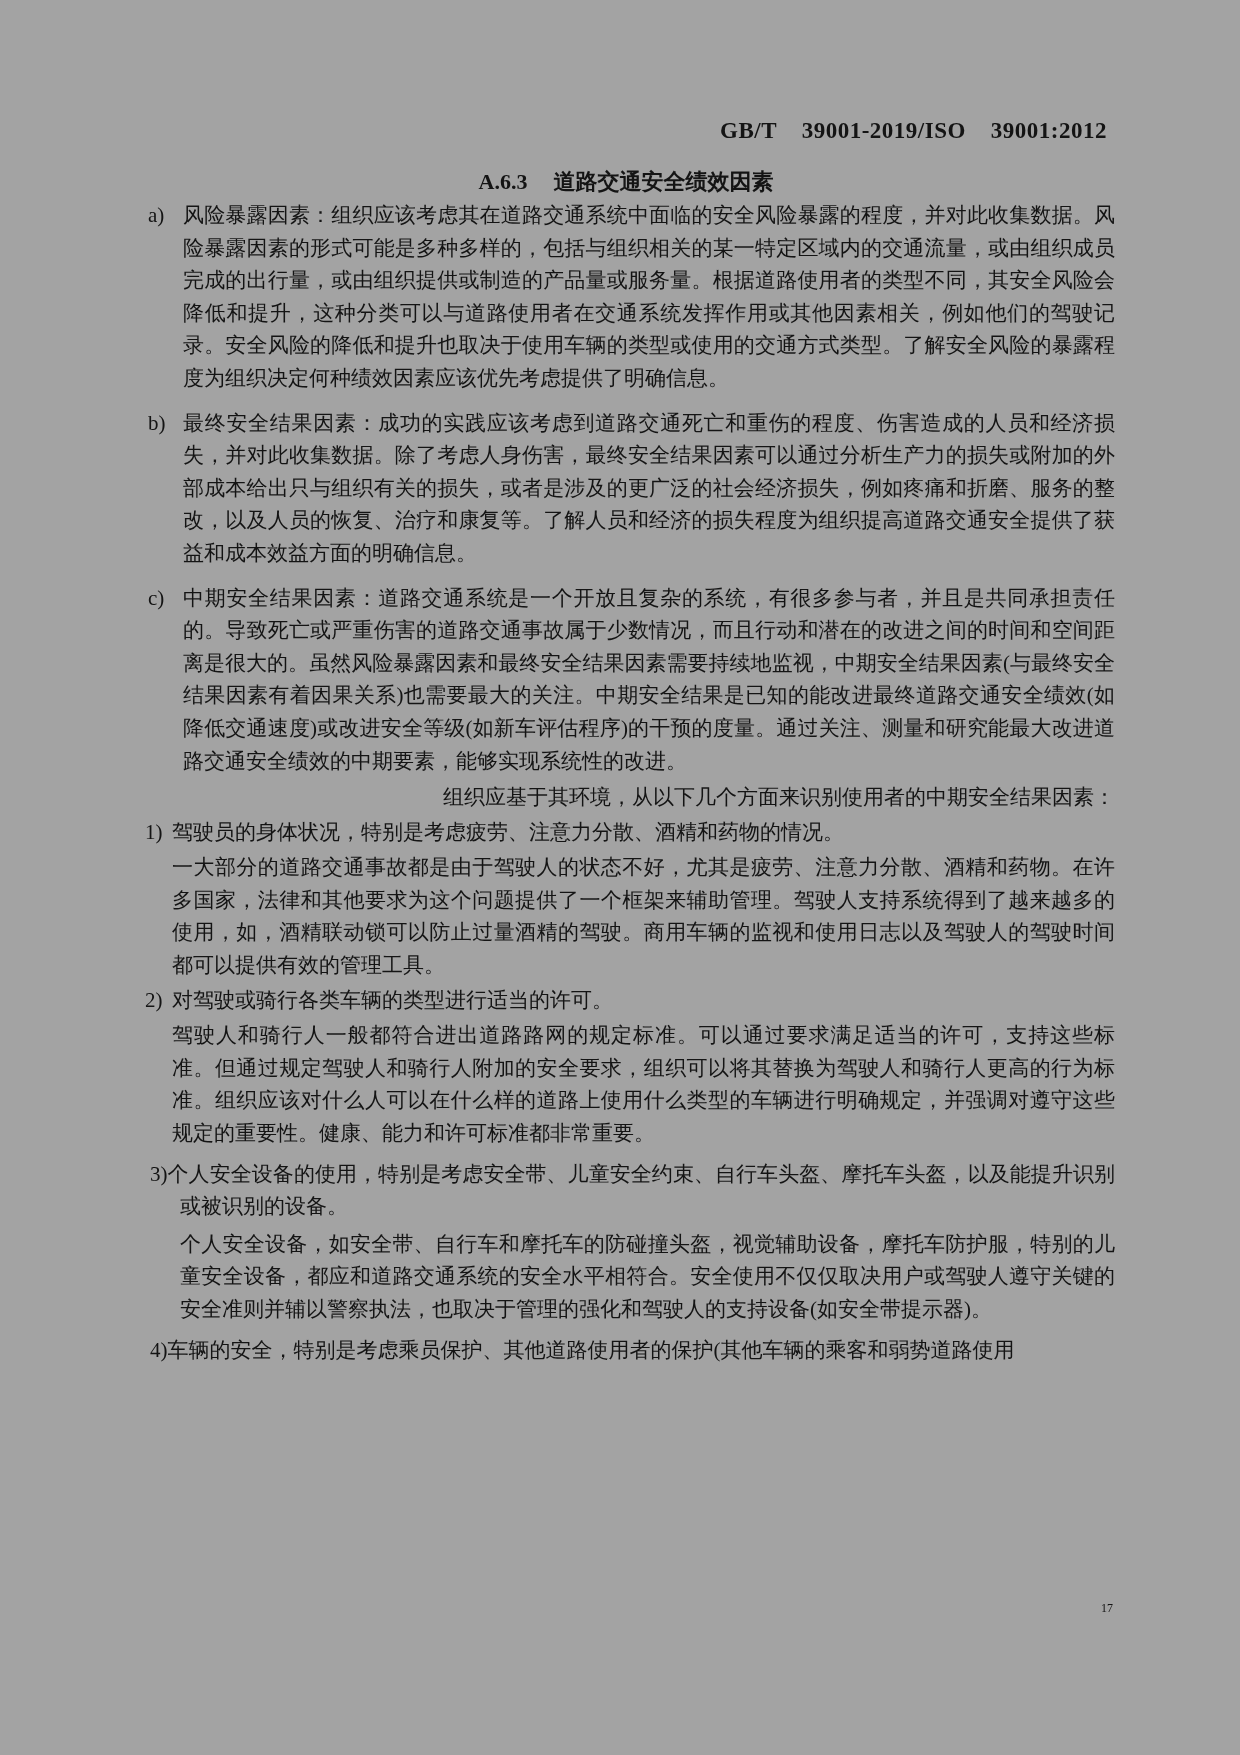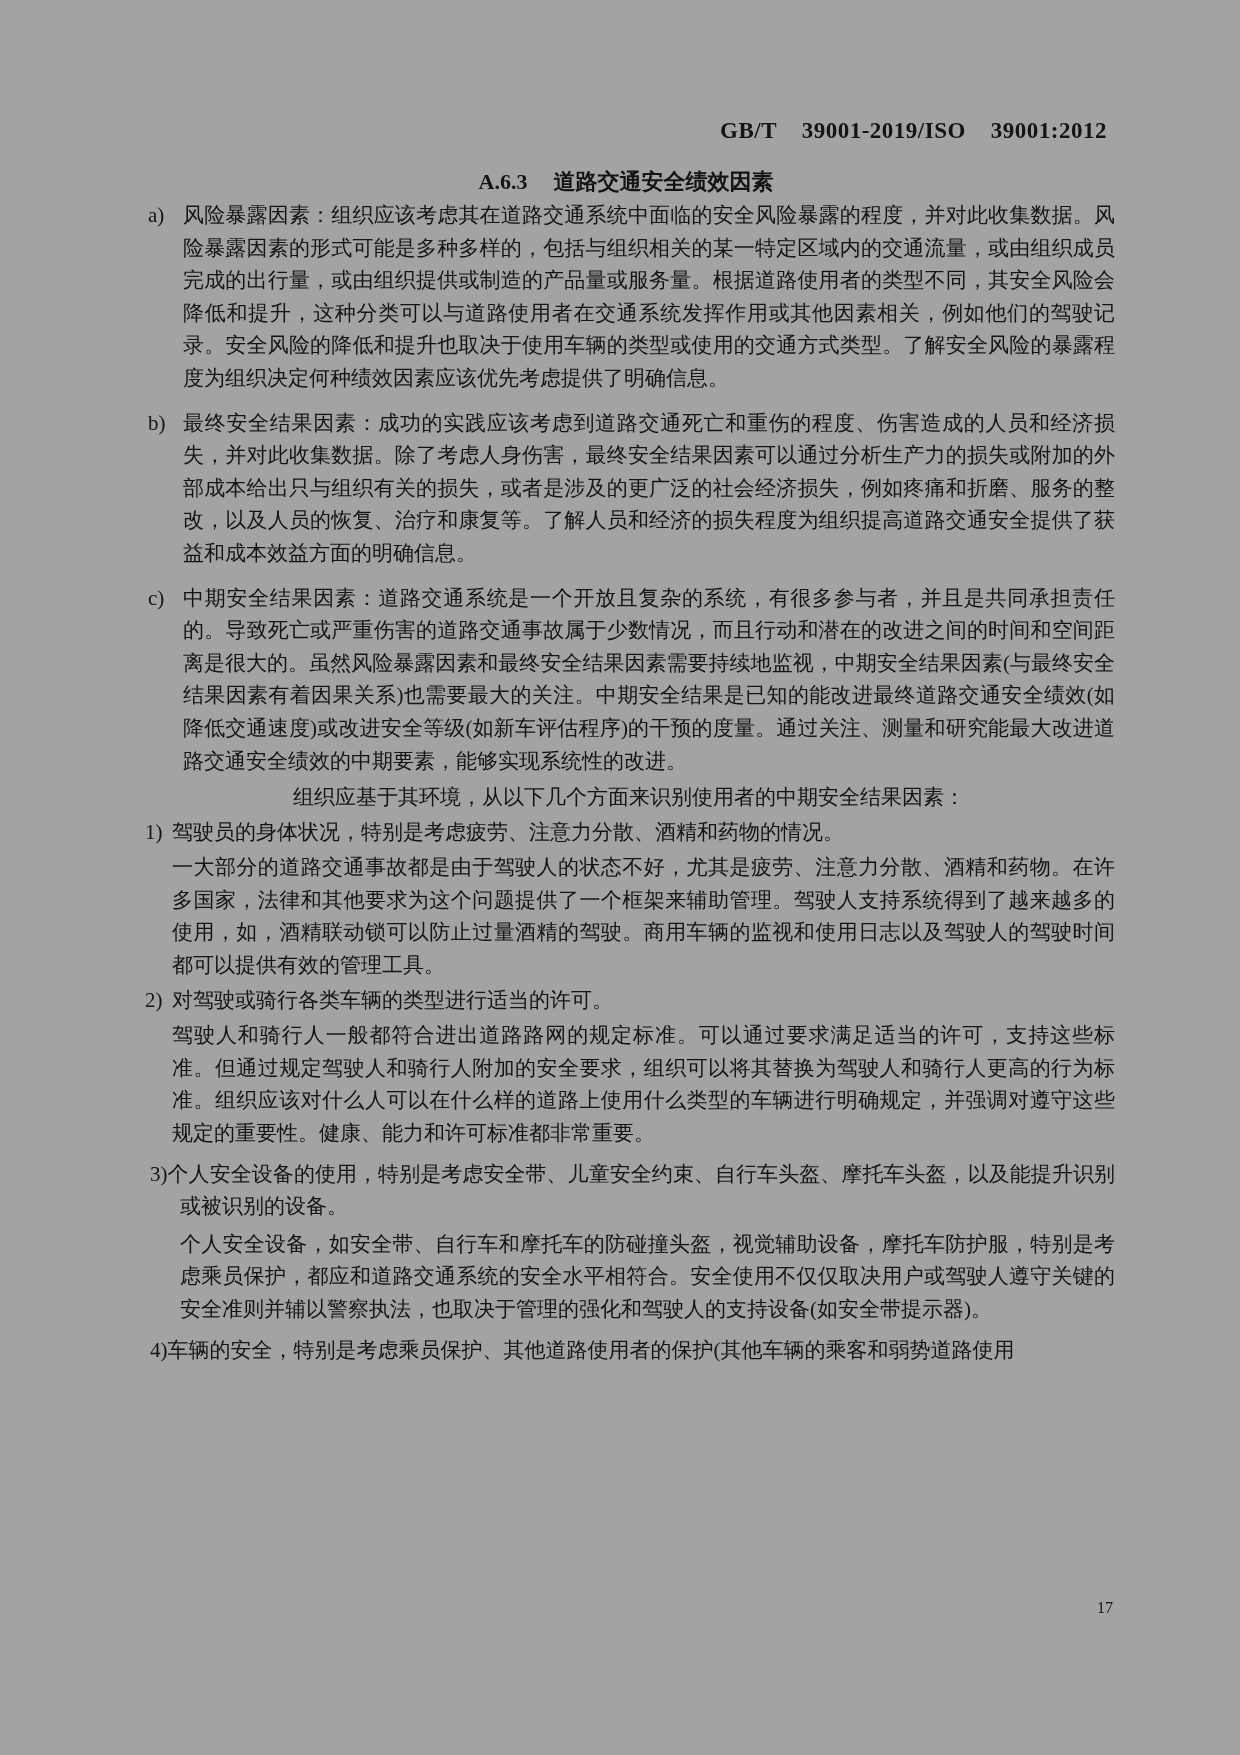--- a/index.html
+++ b/index.html
@@ -39,33 +39,33 @@
   }
 
   p { margin:0; }
 
   .intro { margin-top:26px; text-indent:2em; }
 
   .litem { position:relative; padding-left:60px; margin-top:3px; }
   .litem.gap { margin-top:12px; }
   .litem .llabel { position:absolute; left:25px; top:0; }
 
-  .transition { margin:4px 0 0 20px; text-align:center; }
+  .transition { margin:4px 0 0 20px; text-align:right; }
 
   .nitem { position:relative; margin-top:2px; }
   .nitem .nlabel { position:absolute; left:22px; top:0; }
   .nitem .lead { padding-left:49px; }
   .nitem .detail { margin-top:3px; padding-left:49px; }
 
   .nitem-out .lead2 { margin-top:8px; padding-left:57px; text-indent:-30px; }
   .nitem-out .detail2 { margin-top:5px; padding-left:57px; }
 
   .page-number {
     position:absolute; top:1598px; right:127px;
-    font-size:16px; line-height:20px;
+    font-size:12px; line-height:20px;
   }
 </style>
 </head>
 <body>
 
 <div class="page">
 
   <div class="doc-header">GB/T    39001-2019/ISO    39001:2012</div>
 
   <div class="content">
@@ -99,21 +99,21 @@
     </div>
 
     <div class="nitem">
       <span class="nlabel">2)</span>
       <p class="lead">对驾驶或骑行各类车辆的类型进行适当的许可。</p>
       <p class="detail">驾驶人和骑行人一般都符合进出道路路网的规定标准。可以通过要求满足适当的许可，支持这些标准。但通过规定驾驶人和骑行人附加的安全要求，组织可以将其替换为驾驶人和骑行人更高的行为标准。组织应该对什么人可以在什么样的道路上使用什么类型的车辆进行明确规定，并强调对遵守这些规定的重要性。健康、能力和许可标准都非常重要。</p>
     </div>
 
     <div class="nitem-out">
       <p class="lead2"><span>3)</span><span>个人安全设备的使用，特别是考虑安全带、儿童安全约束、自行车头盔、摩托车头盔，以及能提升识别或被识别的设备。</span></p>
-      <p class="detail2">个人安全设备，如安全带、自行车和摩托车的防碰撞头盔，视觉辅助设备，摩托车防护服，特别是考虑乘员保护，都应和道路交通系统的安全水平相符合。安全使用不仅仅取决用户或驾驶人遵守关键的安全准则并辅以警察执法，也取决于管理的强化和驾驶人的支持设备(如安全带提示器)。</p>
+      <p class="detail2">个人安全设备，如安全带、自行车和摩托车的防碰撞头盔，视觉辅助设备，摩托车防护服，特别的儿童安全设备，都应和道路交通系统的安全水平相符合。安全使用不仅仅取决用户或驾驶人遵守关键的安全准则并辅以警察执法，也取决于管理的强化和驾驶人的支持设备(如安全带提示器)。</p>
     </div>
 
     <div class="nitem-out">
       <p class="lead2"><span>4)</span><span>车辆的安全，特别是考虑乘员保护、其他道路使用者的保护(其他车辆的乘客和弱势道路使用</span></p>
     </div>
 
   </div>
 
   <div class="page-number">17</div>
 

